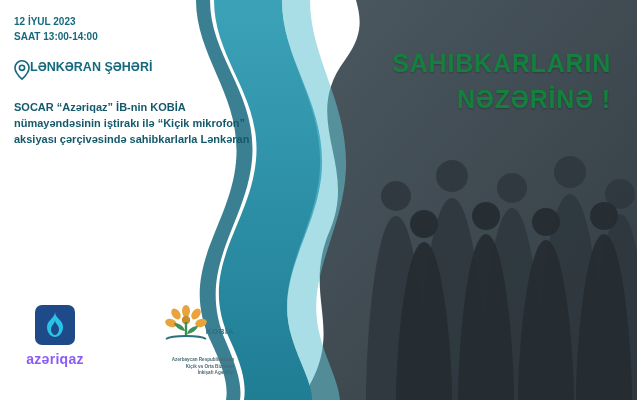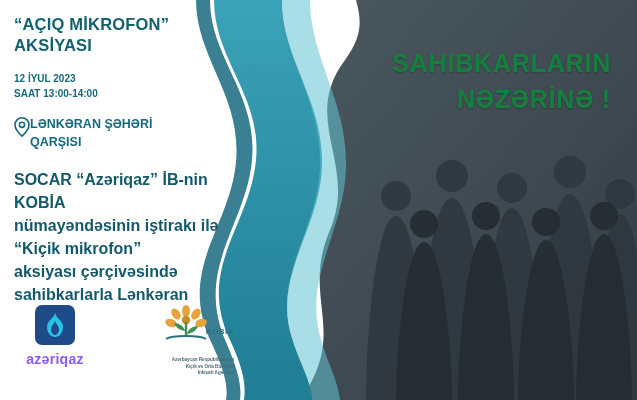--- a/index.html
+++ b/index.html
@@ -64,21 +64,21 @@
   }
   .place-text {
     font-size: 12.5px;
     font-weight: bold;
     color: #15697e;
     line-height: 1.45;
   }
   .place-text div { display: block; }
 
   .body-text {
-    font-size: 16px;
+    font-size: 11px;
     color: #14596b;
     line-height: 1.45;
     font-weight: 600;
     width: 243px;
   }
   .body-text div { display: block; }
 
   
   .logos {
     position: absolute;
@@ -236,40 +236,35 @@
     </g>
   </svg>
 
   <div class="right-headline">
     <div>SAHIBKARLARIN</div>
     <div>NƏZƏRİNƏ !</div>
   </div>
 
   <div class="left-col">
 
-    <div class="headline">
-      <span class="l2">“AÇIQ MİKROFON”</span>
-      <span class="l2">AKSİYASI</span>
-    </div>
 
     <div class="datetime">
       <div>12 İYUL 2023</div>
       <div>SAAT 13:00-14:00</div>
     </div>
 
     <div class="place-row">
       <span class="pin-icon">
         <svg width="16" height="20" viewBox="0 0 16 20">
           <path d="M8 0.8 C4.1 0.8 1 3.9 1 7.8 C1 12.9 8 19.2 8 19.2 C8 19.2 15 12.9 15 7.8 C15 3.9 11.9 0.8 8 0.8 Z" fill="none" stroke="#15697e" stroke-width="1.6"></path>
           <circle cx="8" cy="7.8" r="2.6" fill="none" stroke="#15697e" stroke-width="1.6"></circle>
         </svg>
       </span>
       <span class="place-text">
         <div>LƏNKƏRAN ŞƏHƏRİ</div>
-        <div>QARŞISI</div>
       </span>
     </div>
 
     <div class="body-text">
       <div>SOCAR “Azəriqaz” İB-nin KOBİA</div>
       <div>nümayəndəsinin iştirakı ilə “Kiçik mikrofon”</div>
       <div>aksiyası çərçivəsində sahibkarlarla Lənkəran</div>
     </div>
   </div>
 

